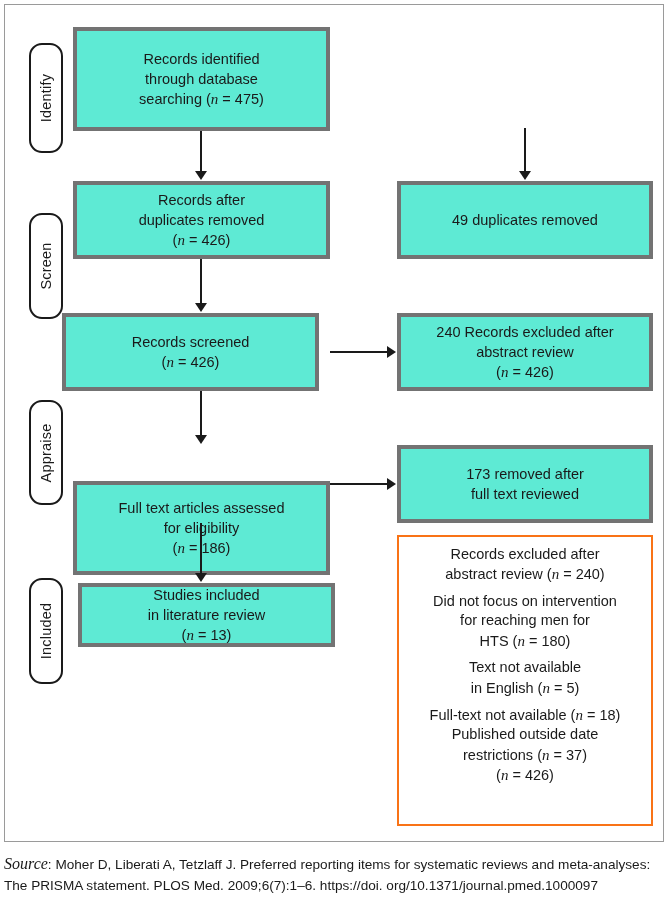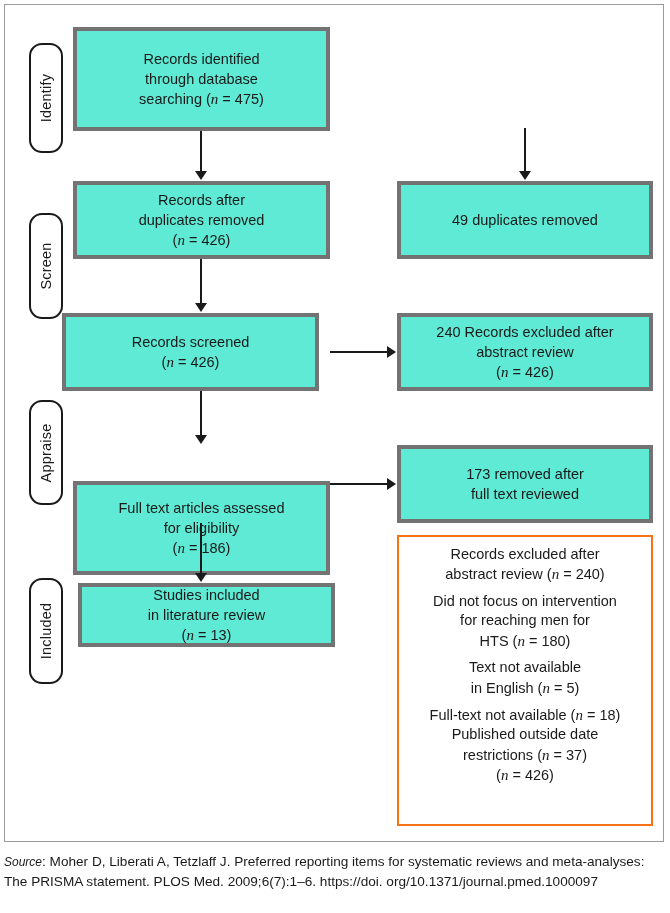--- a/index.html
+++ b/index.html
@@ -106,21 +106,21 @@
   
   .source{
     position:absolute;
     left:4px;
     top:852px;
     width:662px;
     font-size:13.6px;
     line-height:1.5;
     color:#1a1a1a;
   }
-  .source .src-lbl{font-style:italic;font-family:Liberation Sans, sans-serif;font-size:12px;}
+  .source .src-lbl{font-style:italic;font-family:Liberation Serif, serif;font-size:16px;}
 </style>
 </head>
 <body>
 
 <div id="page">
 
   <div class="frame"></div>
 
   <div class="pill" style="left:29px;top:43px;height:110px;">
     <span>Identify</span>

